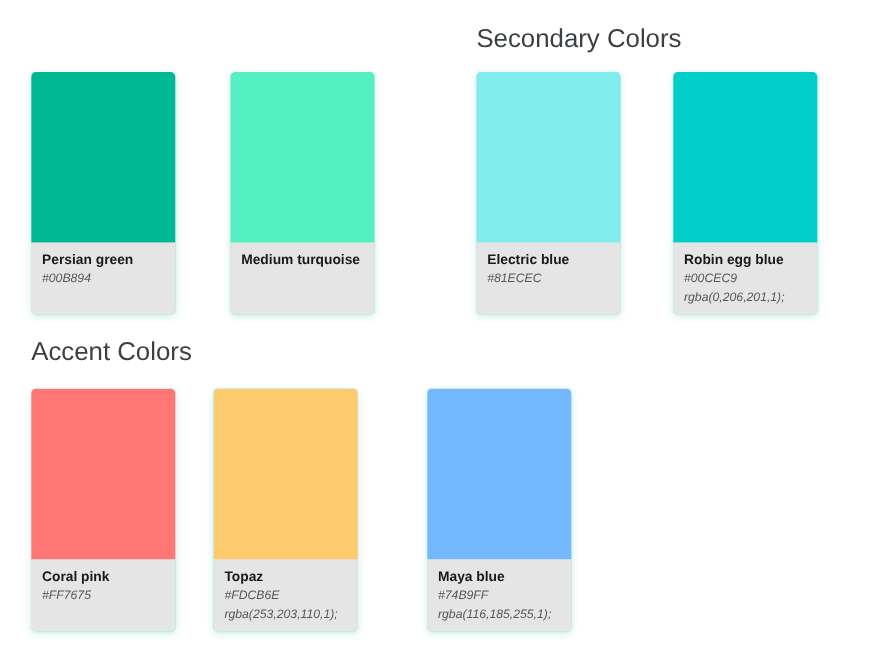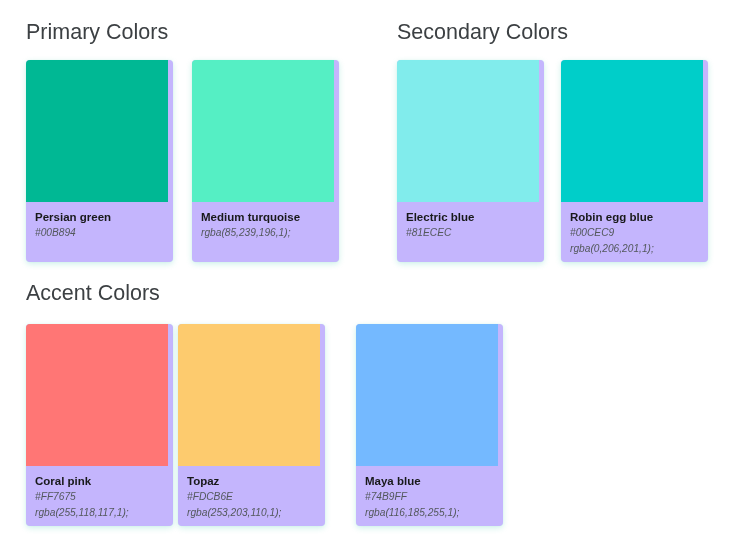--- a/index.html
+++ b/index.html
@@ -16,59 +16,57 @@
   .section-title {
     position: absolute;
     font-size: 21.5px;
     font-weight: 400;
     color: #3c4043;
     white-space: nowrap;
   }
 
   .card {
     position: absolute;
-    width: 147px;
-    background: #c4b5fd;
+    width: 120px;
+    background: #e5e5e5;
     border-radius: 4px;
     box-shadow: 0 2px 6px rgba(0, 184, 148, 0.20), 0 0 1px rgba(0,184,148,0.18);
     overflow: hidden;
   }
   .swatch { width: 142px; height: 142px; display:block; }
   .info { padding: 7px 9px 0 9px; height: 53px; box-sizing: content-box; }
   .cname {
     font-size: 11.5px; font-weight: bold; color: #18191a;
     line-height: 16px; white-space: nowrap;
   }
   .chex, .crgba {
     font-size: 10.2px; font-style: italic; color: #53585c;
     line-height: 16px; white-space: nowrap;
   }
 </style>
 </head>
 <body>
 
 <div class="page">
 
-  <div class="section-title" style="left:26px;top:19.5px">Primary Colors</div>
   <div class="section-title" style="left:26px;top:280.5px">Accent Colors</div>
   <div class="section-title" style="left:397px;top:19.5px">Secondary Colors</div>
 
   <div class="card" style="left:26px;top:60px">
     <div class="swatch" style="background-color: rgb(0, 184, 148);"></div>
     <div class="info">
       <div class="cname">Persian green</div>
       <div class="chex">#00B894</div>
     </div>
   </div>
 
   <div class="card" style="left:192px;top:60px">
     <div class="swatch" style="background-color: rgb(85, 239, 196);"></div>
     <div class="info">
       <div class="cname">Medium turquoise</div>
-      <div class="crgba">rgba(85,239,196,1);</div>
     </div>
   </div>
 
   <div class="card" style="left:397px;top:60px">
     <div class="swatch" style="background-color: rgb(129, 236, 236);"></div>
     <div class="info">
       <div class="cname">Electric blue</div>
       <div class="chex">#81ECEC</div>
     </div>
   </div>
@@ -80,21 +78,20 @@
       <div class="chex">#00CEC9</div>
       <div class="crgba">rgba(0,206,201,1);</div>
     </div>
   </div>
 
   <div class="card" style="left:26px;top:323.6px">
     <div class="swatch" style="background-color: rgb(255, 118, 117);"></div>
     <div class="info">
       <div class="cname">Coral pink</div>
       <div class="chex">#FF7675</div>
-      <div class="crgba">rgba(255,118,117,1);</div>
     </div>
   </div>
 
   <div class="card" style="left:178px;top:323.6px">
     <div class="swatch" style="background-color: rgb(253, 203, 110);"></div>
     <div class="info">
       <div class="cname">Topaz</div>
       <div class="chex">#FDCB6E</div>
       <div class="crgba">rgba(253,203,110,1);</div>
     </div>

